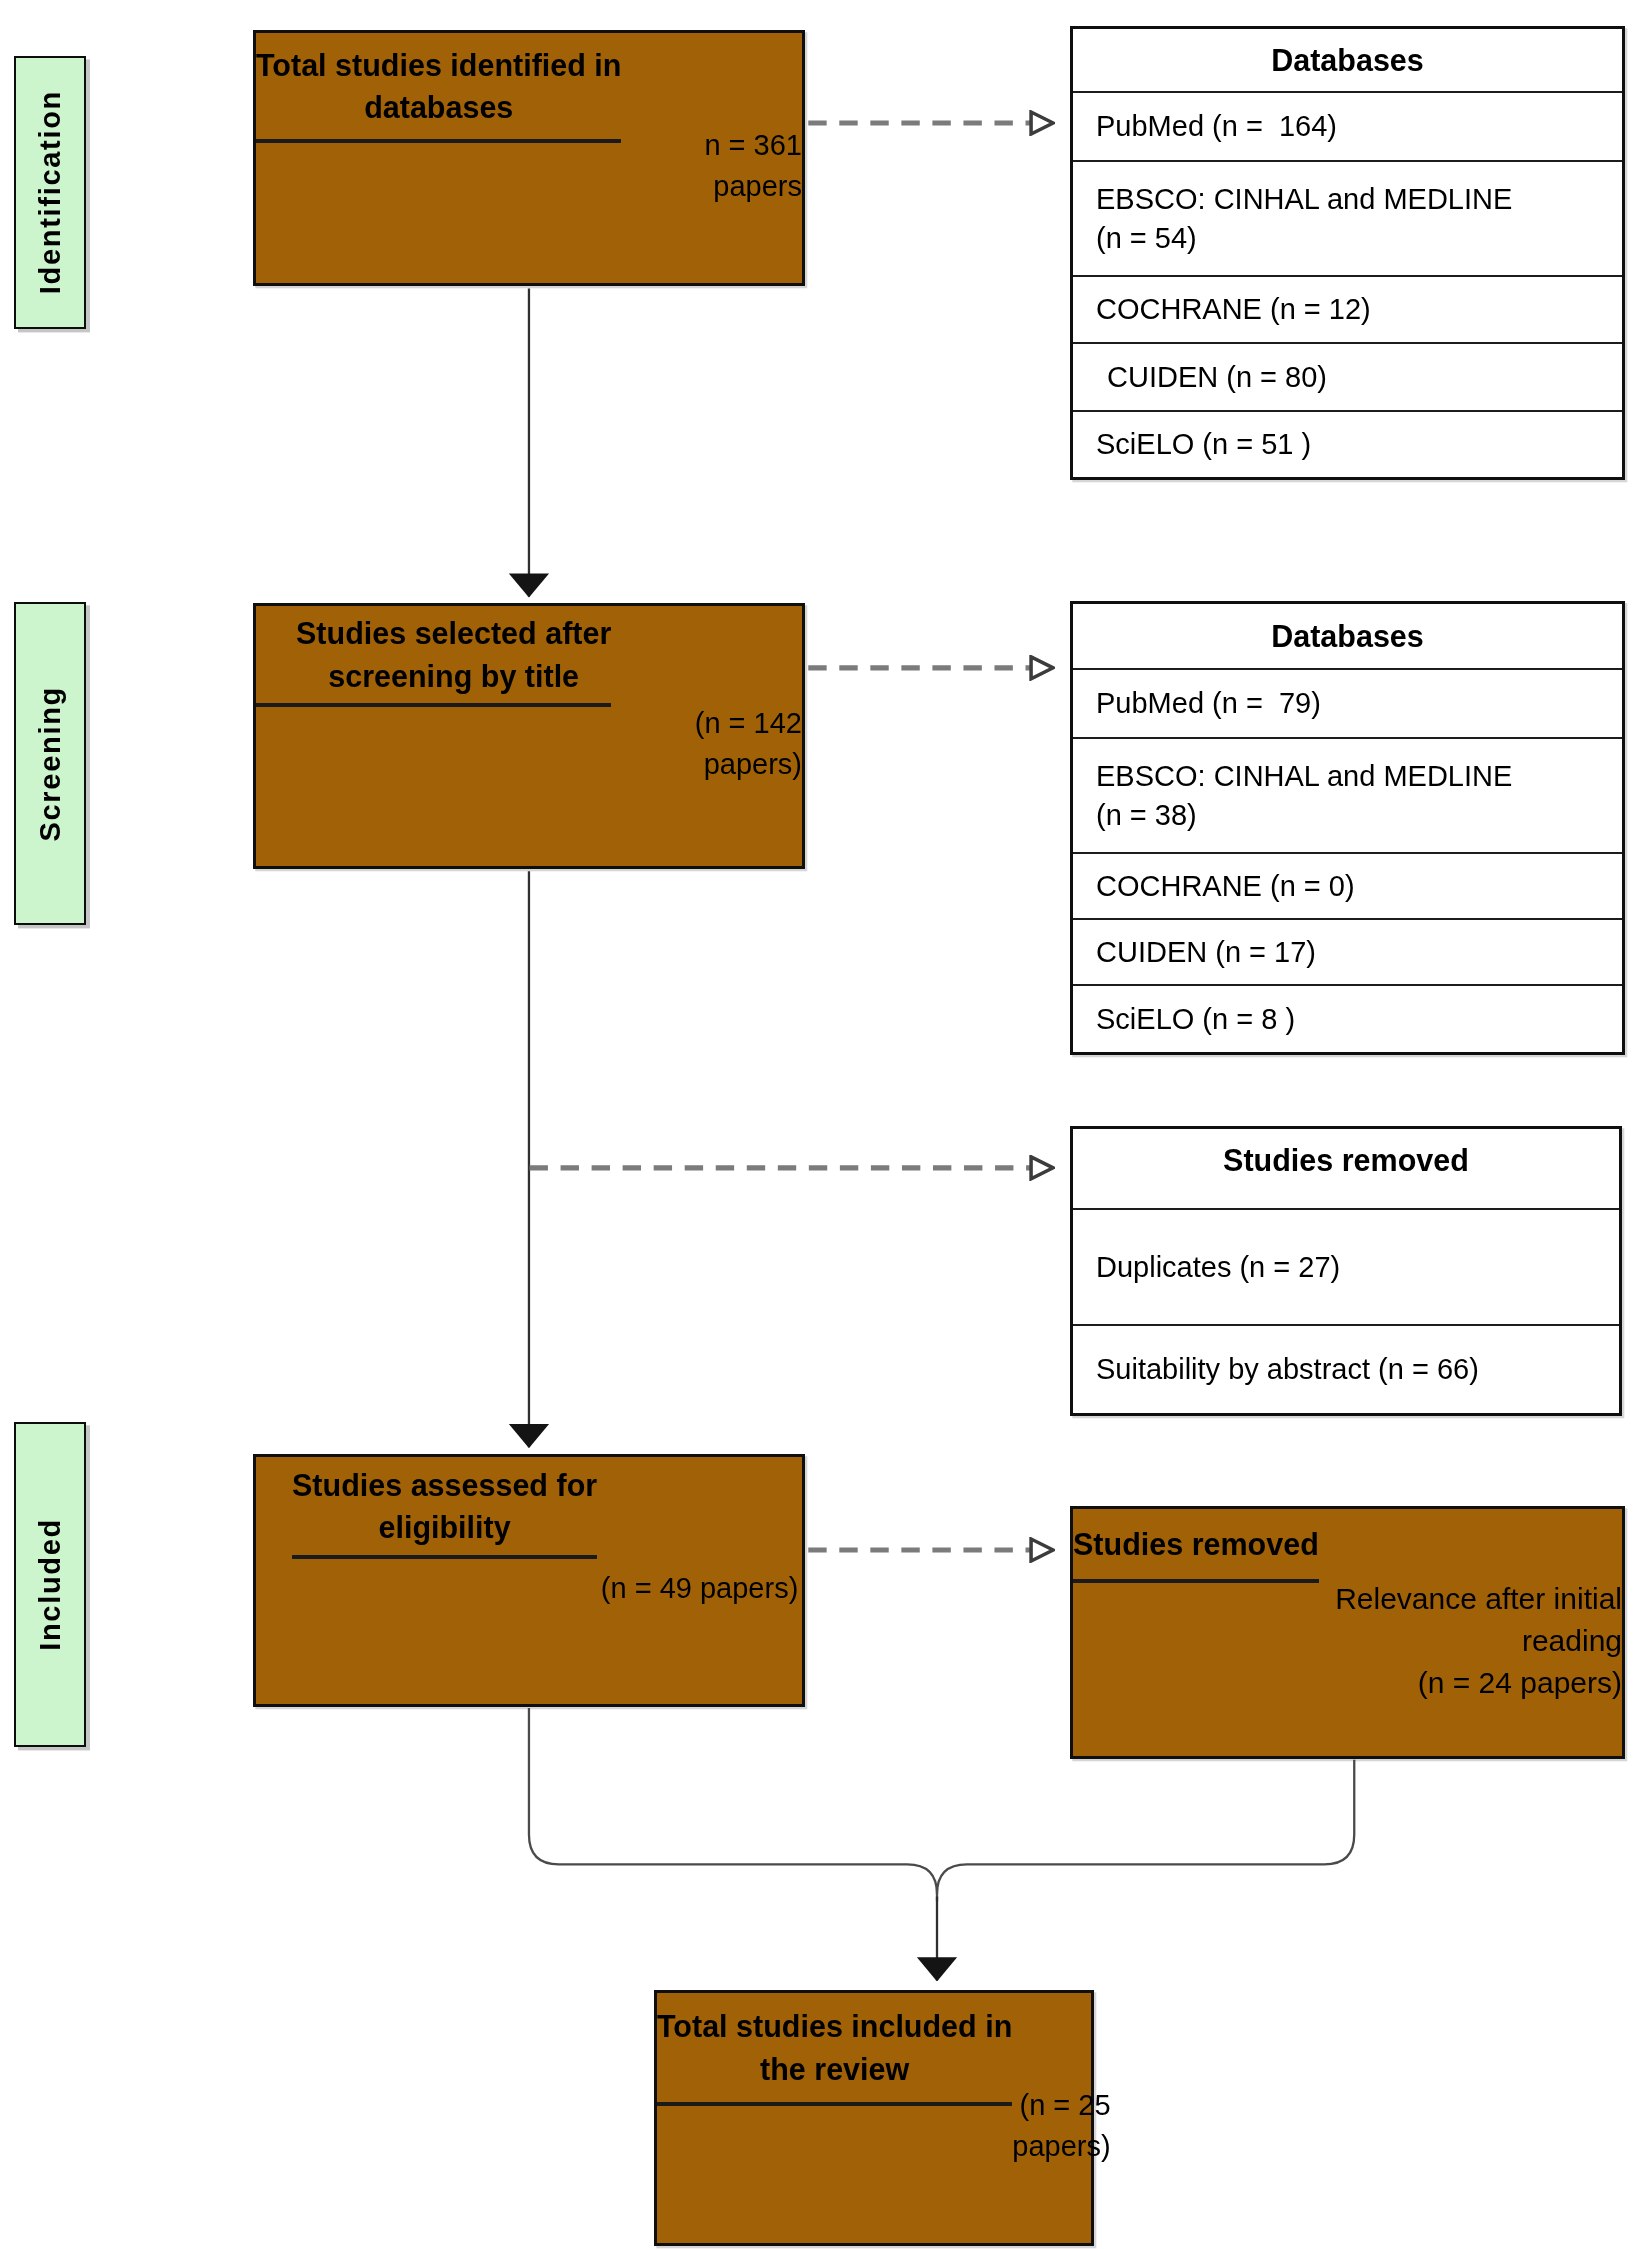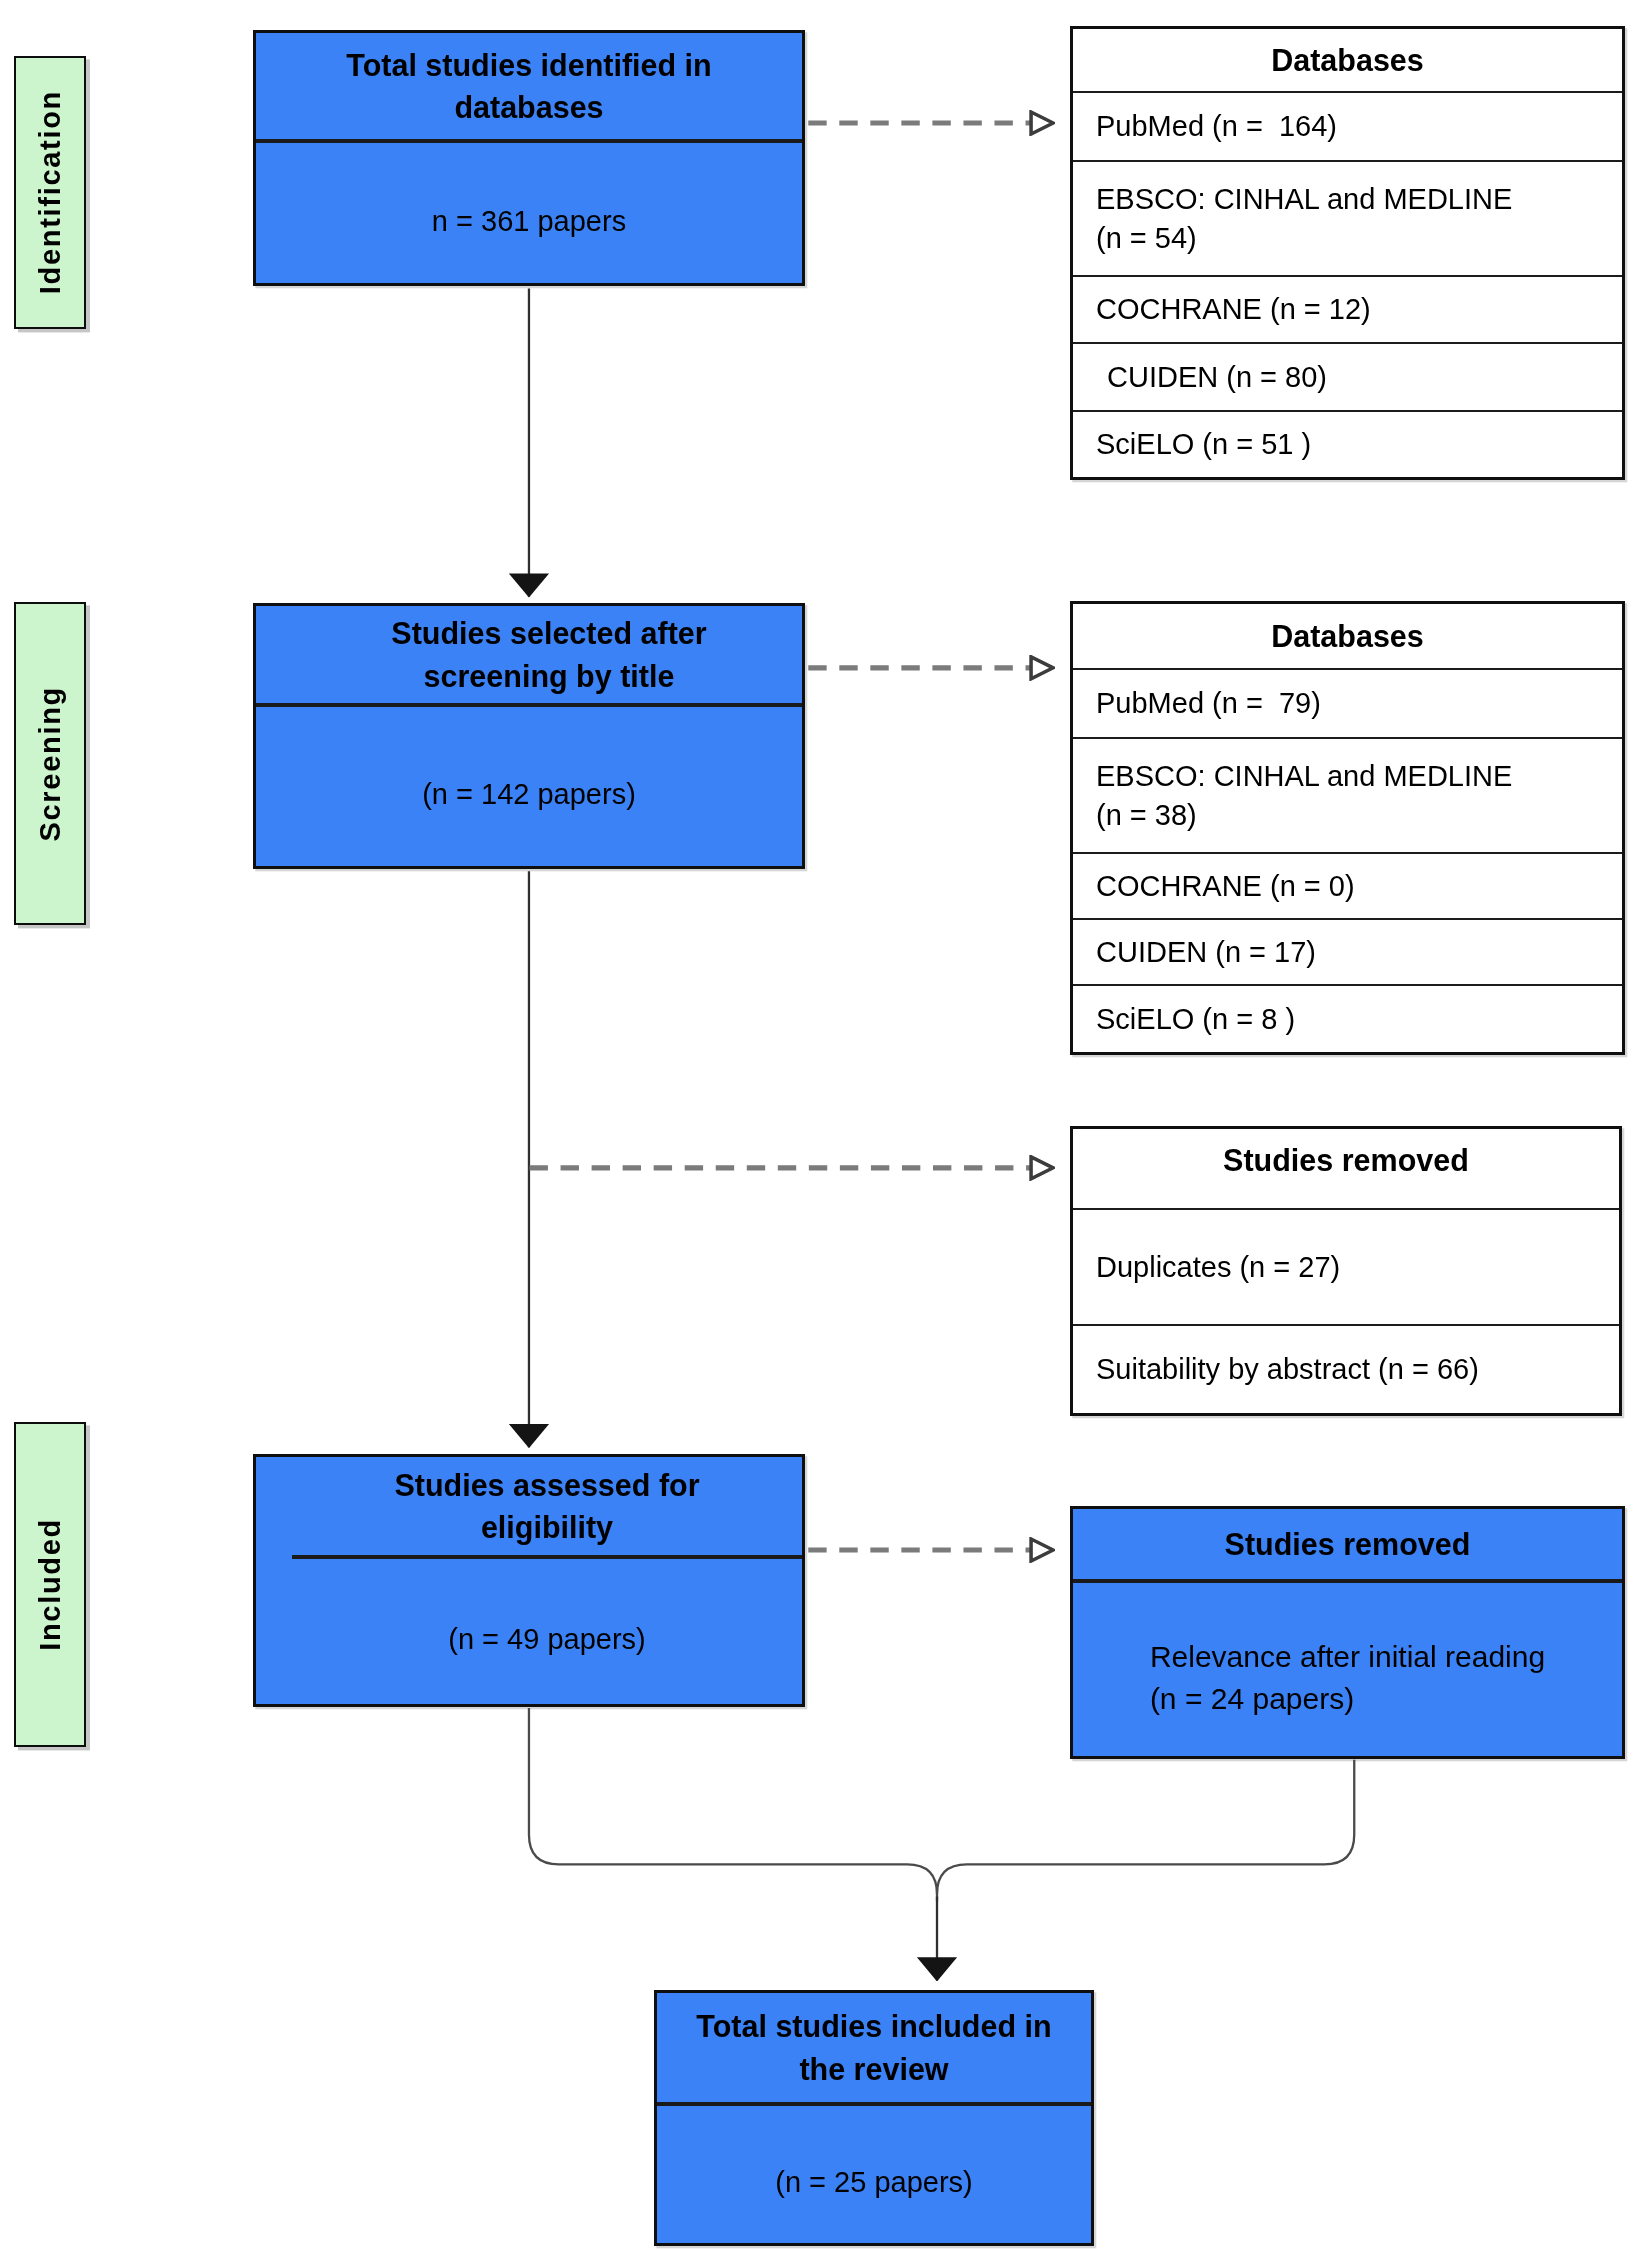--- a/index.html
+++ b/index.html
@@ -25,40 +25,40 @@
     writing-mode:vertical-rl;
     transform:rotate(180deg);
     font-weight:bold;
     font-size:29px;
     letter-spacing:1.7px;
     white-space:nowrap;
   }
   
   .fbox{
     position:absolute;
-    background:#3b82f6;
+    background:#a16207;
     border:3.4px solid #0f0f0f;
     box-shadow:2.3px 2.3px 0 #d6d6d6;
     box-sizing:border-box;
-    display:flex;flex-direction:column;
+    display:flex;flex-direction:row;
   }
   .fbox .hd{
     border-bottom:4px solid #1a1a1a;
     display:flex;align-items:center;justify-content:center;
     text-align:center;
     font-weight:bold;
     font-size:30.5px;line-height:1.38;
     white-space:pre-line;
     box-sizing:border-box;
     flex:0 0 auto;
   }
   .fbox .bd{
     flex:1 1 auto;
     display:flex;align-items:center;justify-content:center;
-    text-align:left;
+    text-align:right;
     font-size:29px;line-height:1.4;
     white-space:pre-line;
     margin-top:16px;
   }
   
   .tbox{
     position:absolute;
     background:#fff;
     border:3.4px solid #0f0f0f;
     box-shadow:2.3px 2.3px 0 #d6d6d6;

